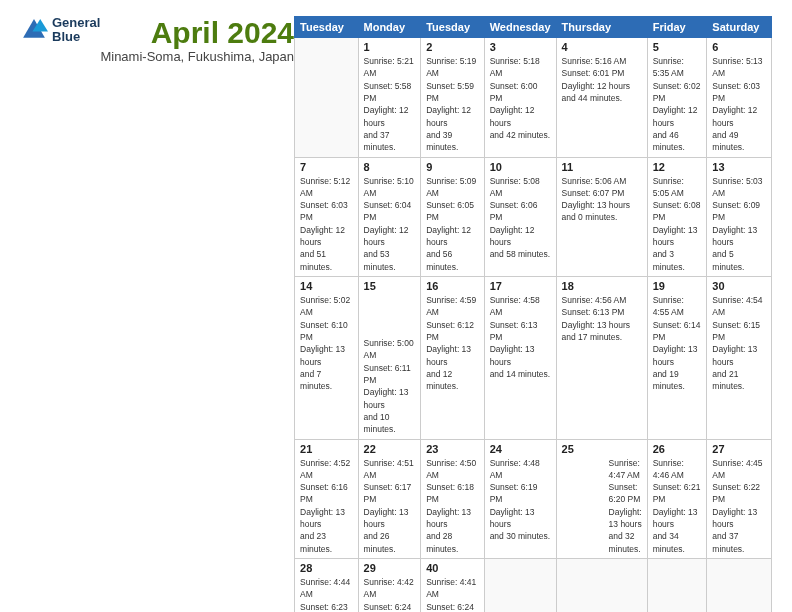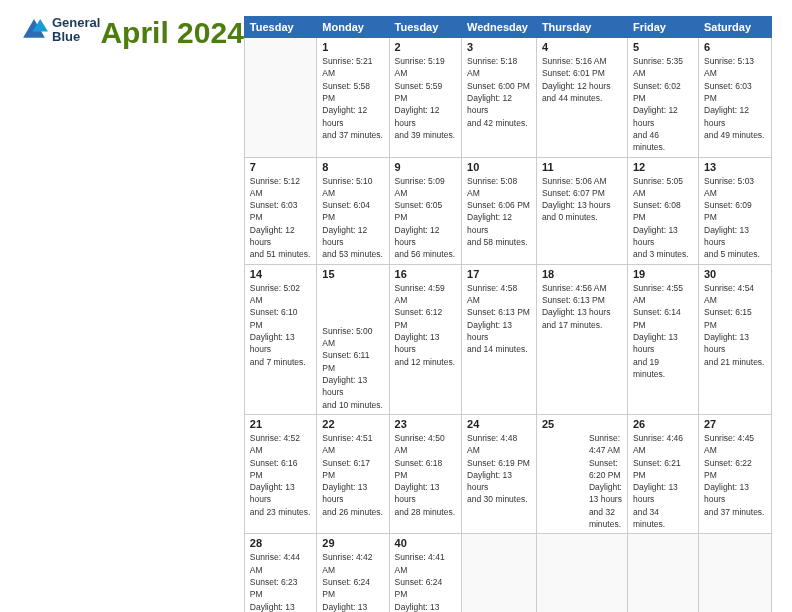--- a/index.html
+++ b/index.html
@@ -102,20 +102,21 @@
         <polygon points="18,4 32,28 4,28" fill="#2d6cb5"></polygon>
         <polygon points="26,4 36,20 16,20" fill="#1a9ad7"></polygon>
       </svg>
       <div class="logo-text">
         <span>General</span>
         <span>Blue</span>
       </div>
     </div>
     <div class="title-block">
       <div class="calendar-title">April 2024</div>
+      <div class="calendar-subtitle">Minami-Soma, Fukushima, Japan</div>
     </div>
   </div>
 
   <table class="calendar-table">
     <thead>
       <tr id="header-row">
           <th>Tuesday</th>
           <th>Monday</th>
           <th>Tuesday</th>
           <th>Wednesday</th>

